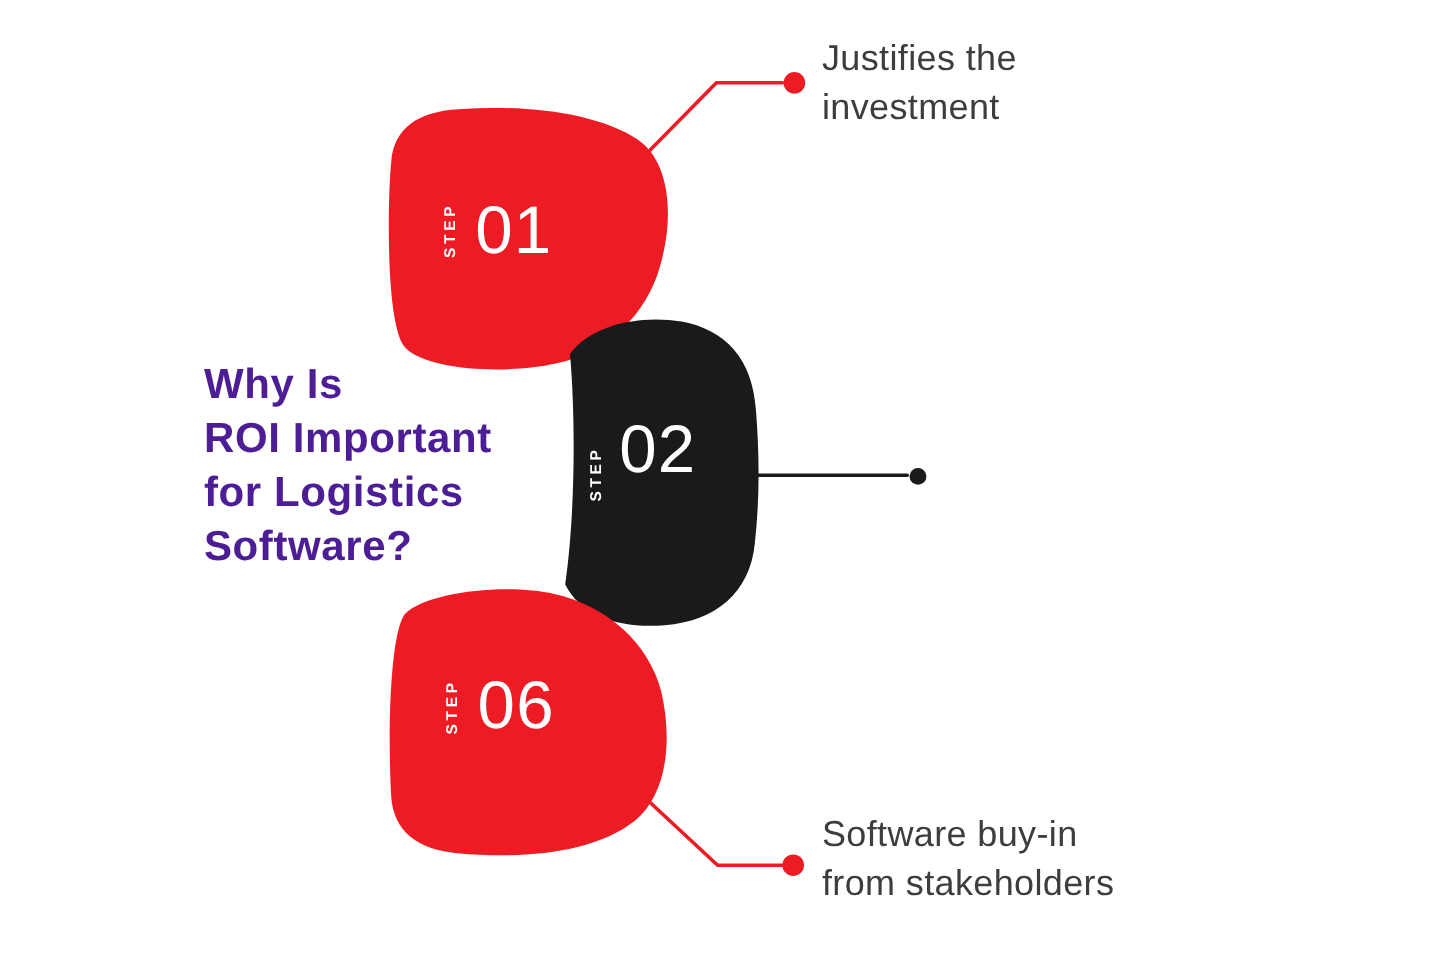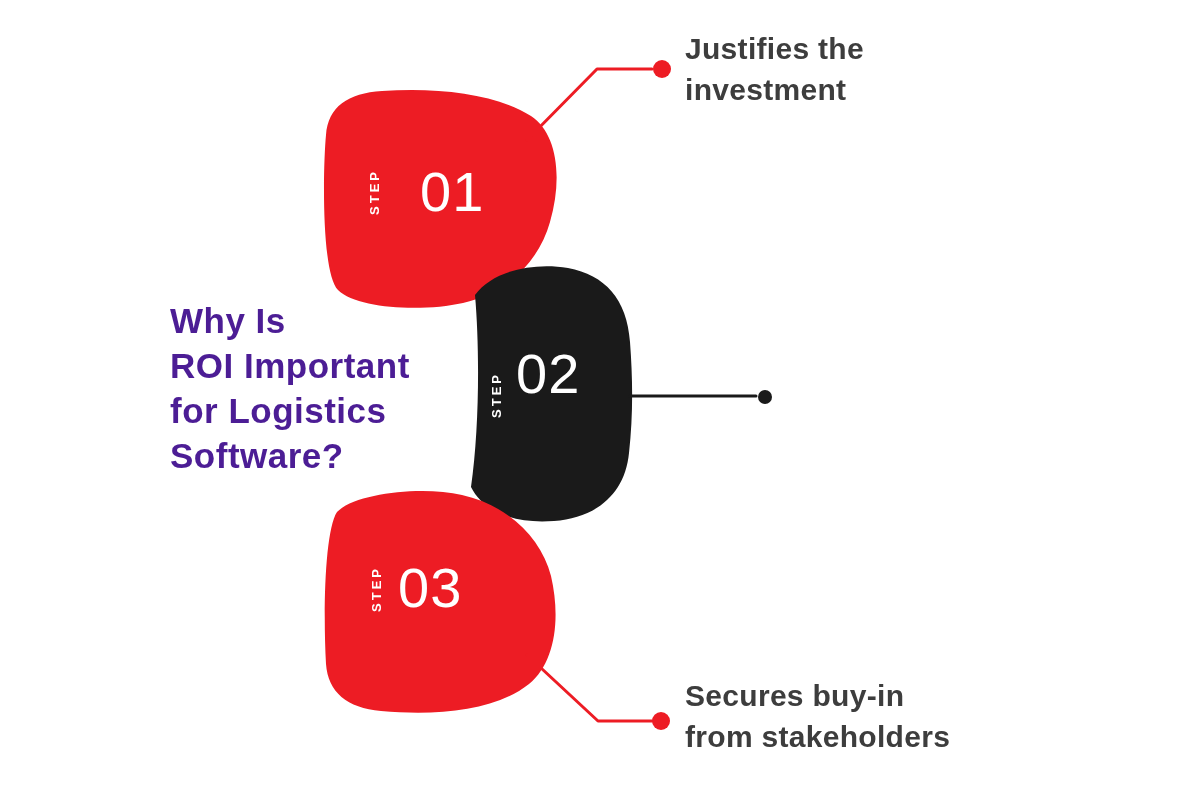--- a/index.html
+++ b/index.html
@@ -29,21 +29,21 @@
     font-size: 35px;
     font-weight: 700;
     line-height: 45px;
     color: #4c1d95;
     white-space: pre-line;
     letter-spacing: 0.5px;
   }
   .callout {
     position: absolute;
     font-size: 30px;
-    font-weight: 700;
+    font-weight: 400;
     line-height: 41px;
     color: #3d3d3d;
     white-space: pre-line;
     letter-spacing: 0.3px;
   }
   .callout-1 { left: 685px; top: 28px; }
   .callout-2 { left: 790px; top: 350px; }
   .callout-3 { left: 685px; top: 675px; }
   .step-word {
     position: absolute;
@@ -57,21 +57,21 @@
   }
   .step-num {
     position: absolute;
     color: #ffffff;
     font-size: 56px;
     font-weight: 400;
     line-height: 60px;
     letter-spacing: 1px;
   }
   .sw-1 { left: 352px; top: 185px; }
-  .sn-1 { left: 420px; top: 162px; text-align: center; }
+  .sn-1 { left: 396px; top: 162px; text-align: center; }
   .sw-2 { left: 474px; top: 388px; }
   .sn-2 { left: 516px; top: 344px; }
   .sw-3 { left: 354px; top: 582px; }
   .sn-3 { left: 398px; top: 558px; }
 </style>
 </head>
 <body>
 
 <div class="canvas">
 
@@ -116,20 +116,20 @@
 for Logistics
 Software?</div>
 
   <span class="step-word sw-1">STEP</span>
   <span class="step-num sn-1">01</span>
 
   <span class="step-word sw-2">STEP</span>
   <span class="step-num sn-2">02</span>
 
   <span class="step-word sw-3">STEP</span>
-  <span class="step-num sn-3">03</span>
+  <span class="step-num sn-3">06</span>
 
   <div class="callout callout-1">Justifies the
 investment</div>
-  <div class="callout callout-3">Secures buy-in
+  <div class="callout callout-3">Software buy-in
 from stakeholders</div>
 
 </div>
 
 </body></html>

